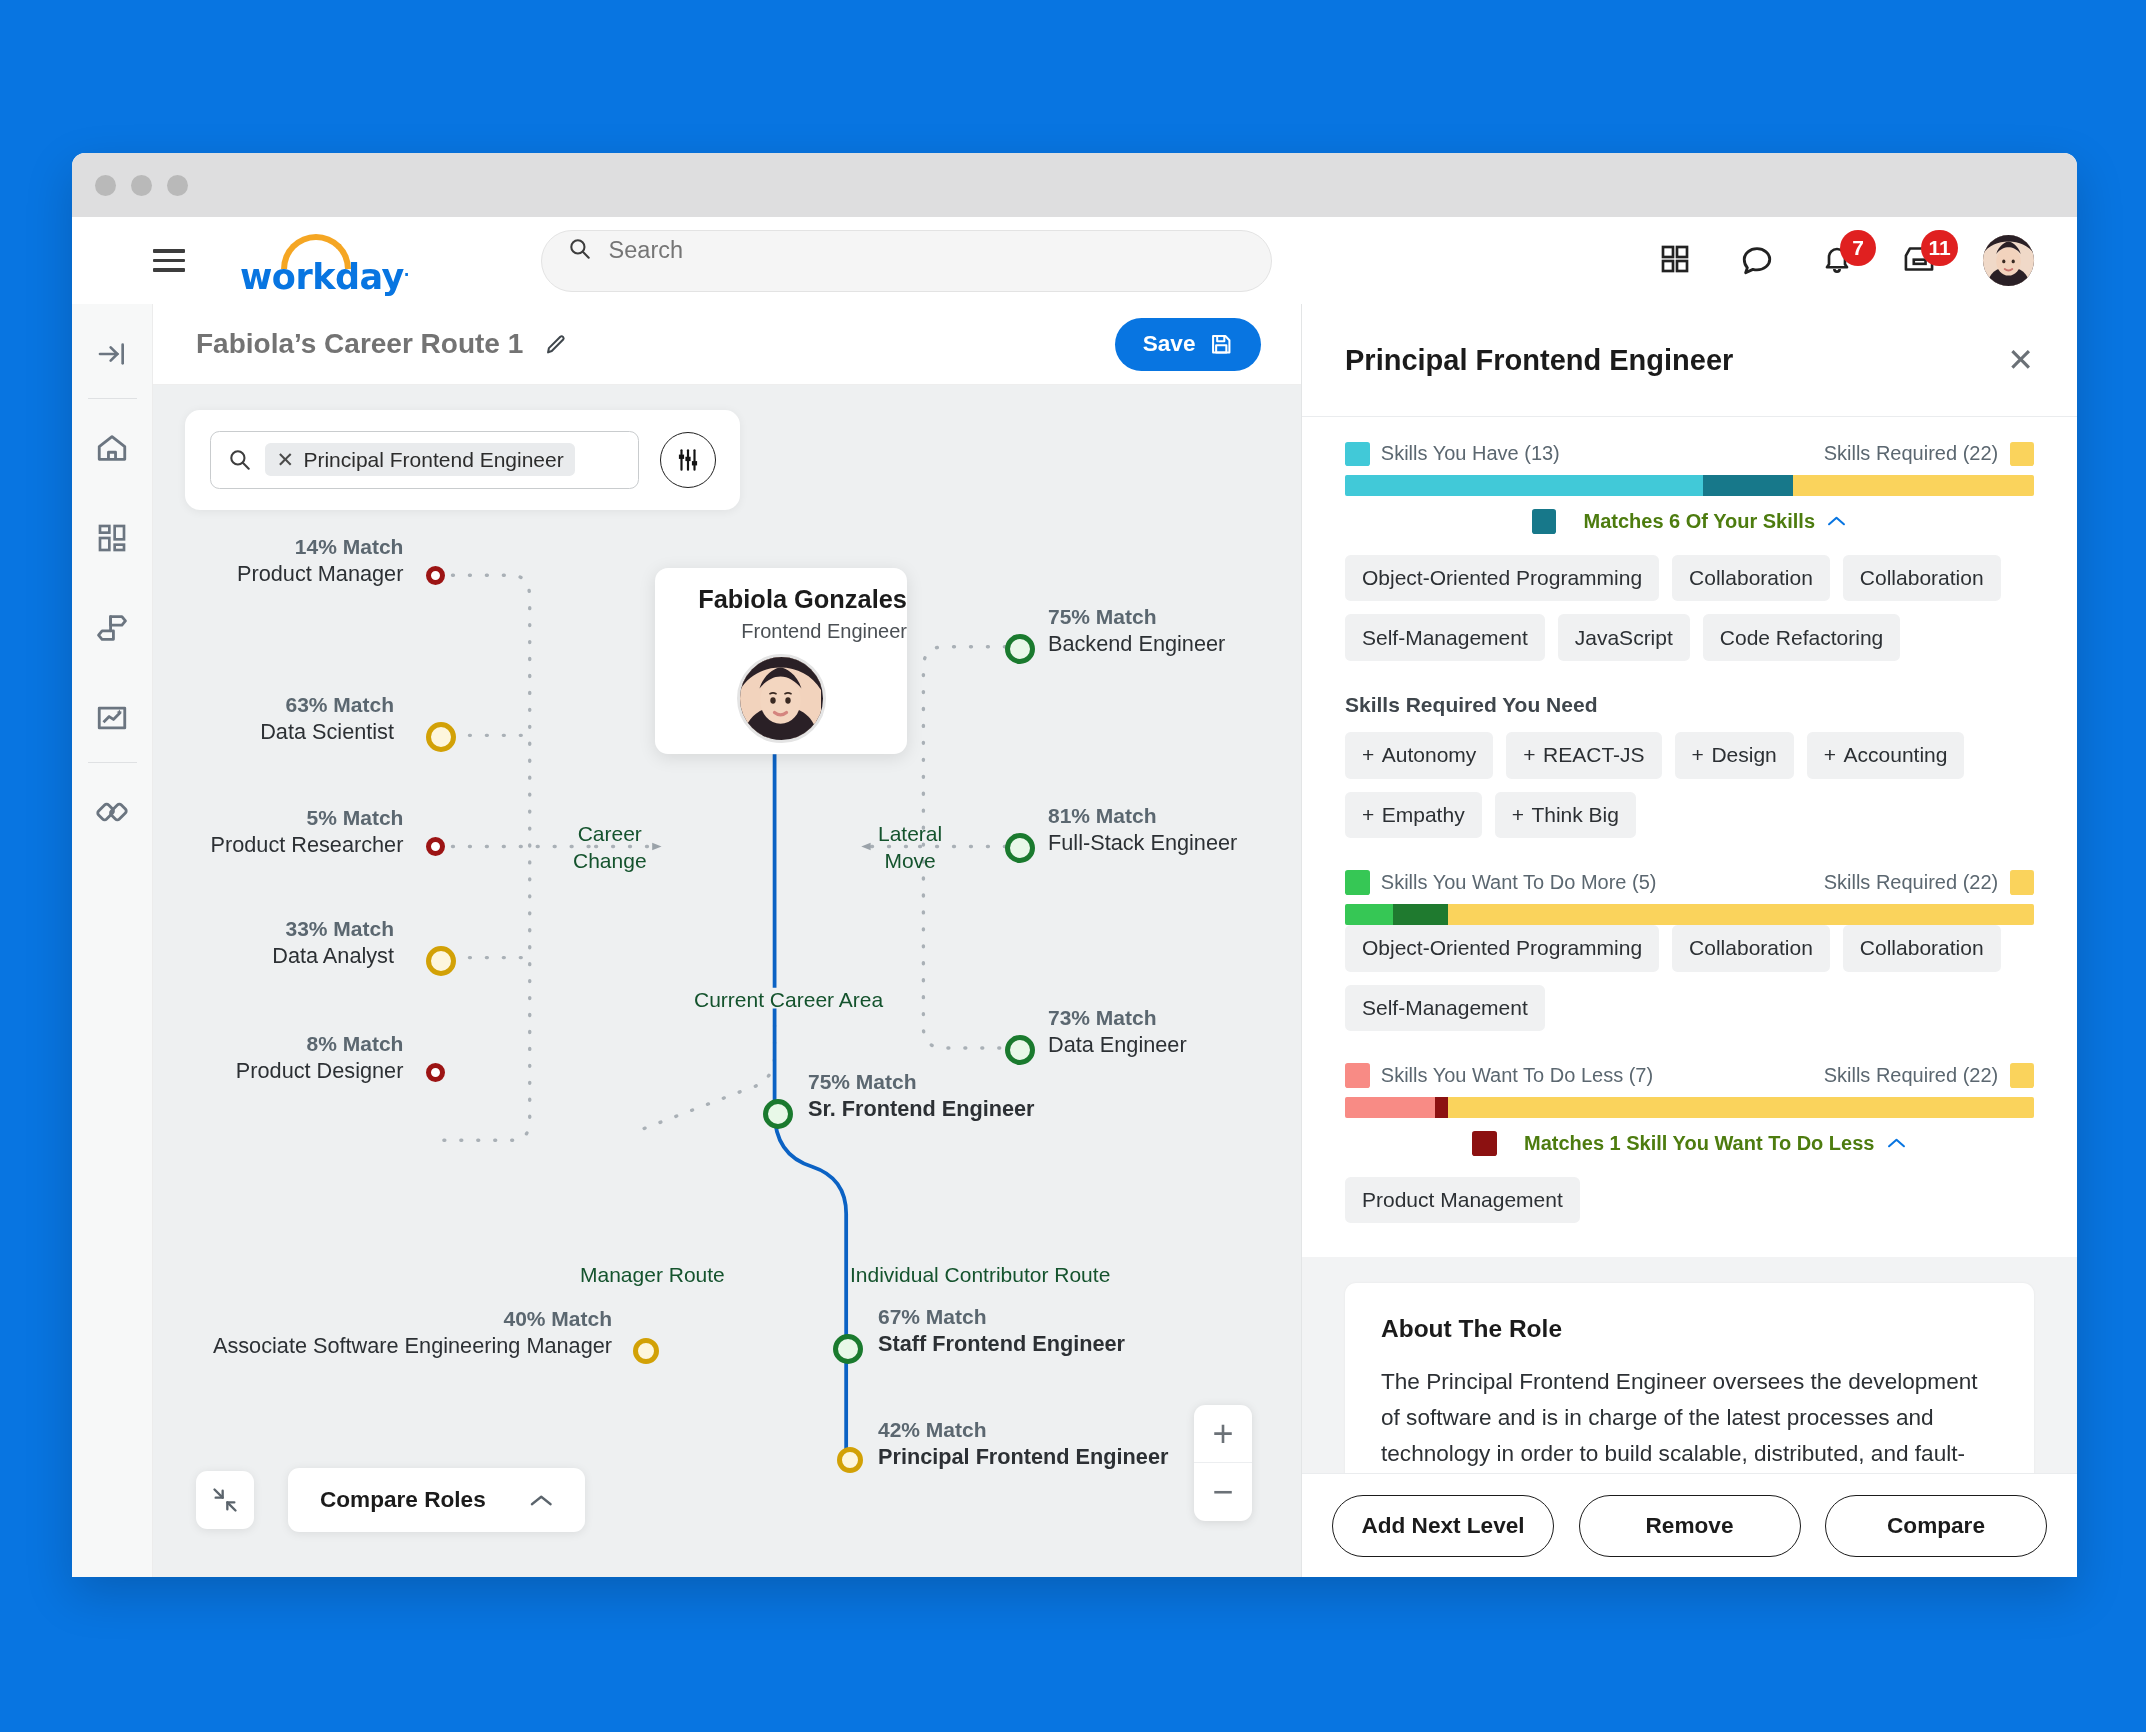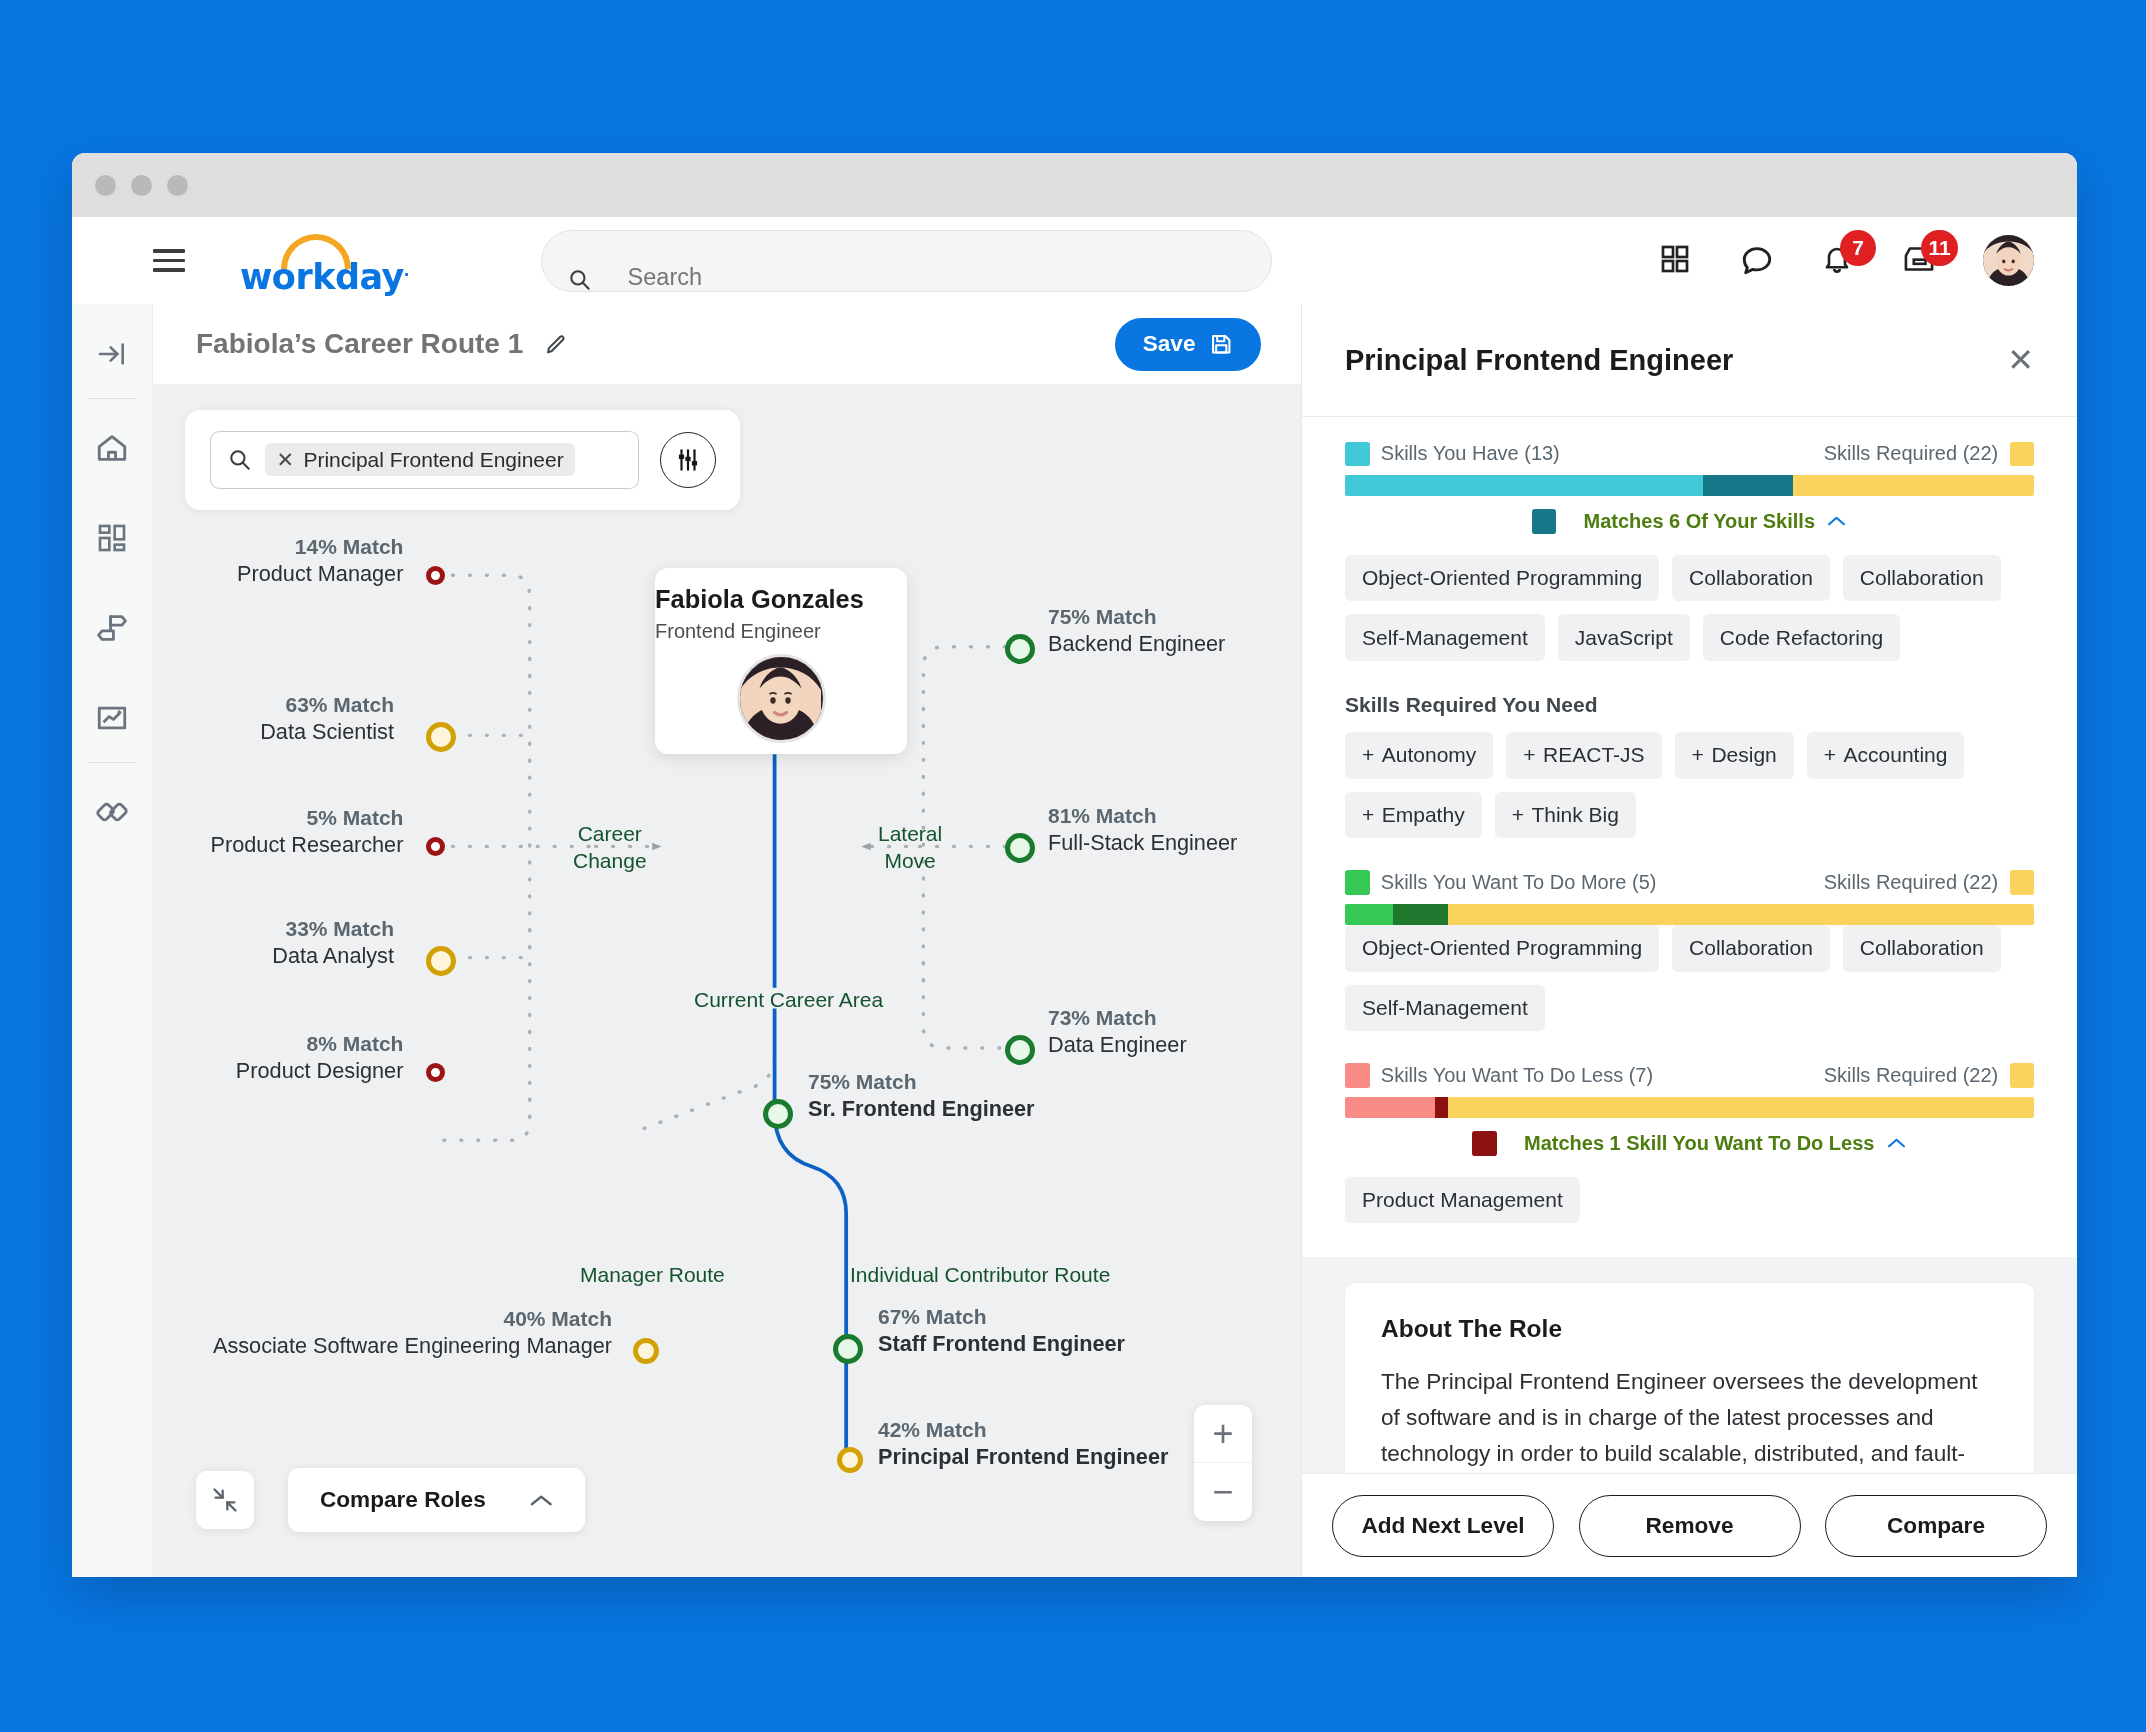--- a/index.html
+++ b/index.html
@@ -41,21 +41,21 @@
   }
   .brand .wname {
     position: absolute; left: 0; top: 22.6px;
     font-size: 35px; font-weight: 700; color: #0875e1; letter-spacing: -0.5px;
     font-family: "DejaVu Sans", sans-serif;
   }
   .brand .wname sup { font-size: 15px; vertical-align: super; }
   .search-wrap {
     margin-left: 143px; width: 731px; height: 62px; background: #f5f5f5;
     border: 0.9px solid #e3e3e3; border-radius: 32px;
-    display: flex; align-items: flex-end; padding: 0 26px; gap: 37px;
+    display: flex; align-items: flex-start; padding: 6px 26px; gap: 18px;
   }
   .search-wrap .magn { width: 22.6px; height: 22.6px; }
   .search-wrap input {
     border: none; background: transparent; outline: none;
     font-size: 23.5px; color: #4a4a4a; font-family: "Liberation Sans", sans-serif;
     width: 100%;
   }
   .hdr-icons { margin-left: auto; display: flex; align-items: center; gap: 45px; }
   .hdr-icon { position: relative; width: 36px; height: 36px; cursor: pointer; }
   .badge {
@@ -138,21 +138,21 @@
   .nrole.b { font-weight: 700; }
 
   .edgelbl {
     position: absolute; font-size: 21px; color: #14532d;
     text-align: center; line-height: 1.3; white-space: nowrap;
   }
 
   .person-card {
     position: absolute; left: 502px; top: 183px; width: 252px; height: 186px;
     background: #fff; border-radius: 13px; box-shadow: 0 3.8px 17px rgba(0,0,0,.10);
-    text-align: left; padding-top: 17px;
+    text-align: right; padding-top: 17px;
   }
   .person-card .pname { font-size: 25.4px; font-weight: 700; color: #1b1b1b; }
   .person-card .ptitle { font-size: 20px; color: #4a4f54; margin-top: 5.6px; }
   .pavatar {
     width: 89px; height: 89px; border-radius: 50%; margin: 11.3px auto 0;
     overflow: hidden; border: 3.8px solid #e4e4e4; background: #2a2026;
   }
 
   .zoomctl {
     position: absolute; right: 49px; bottom: 56px; width: 58px;

